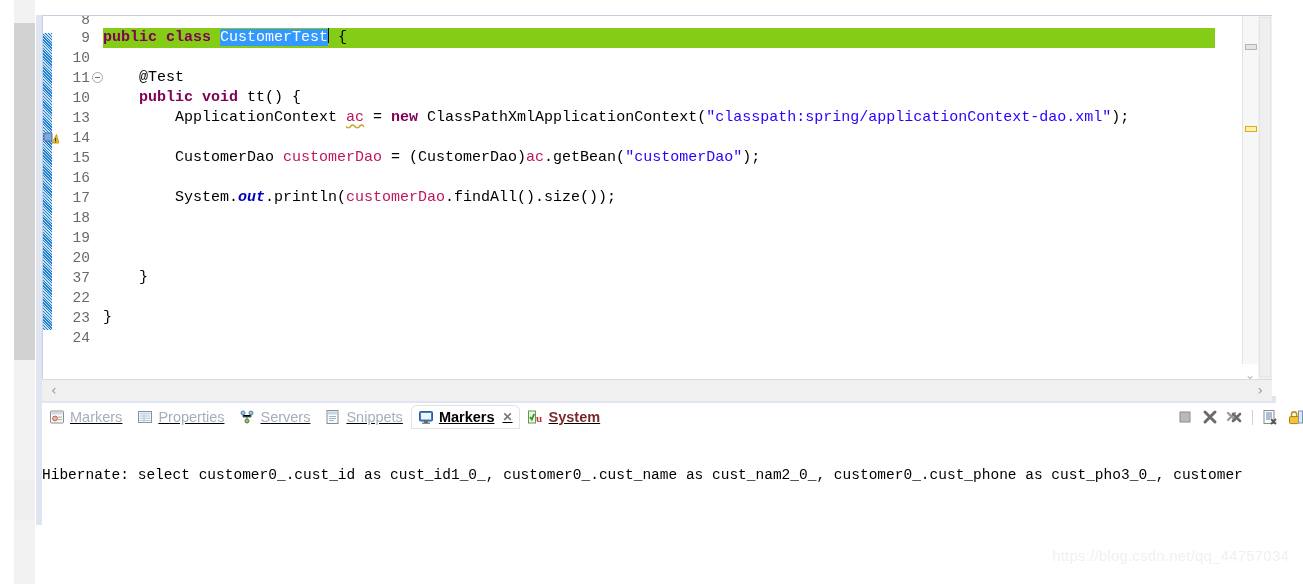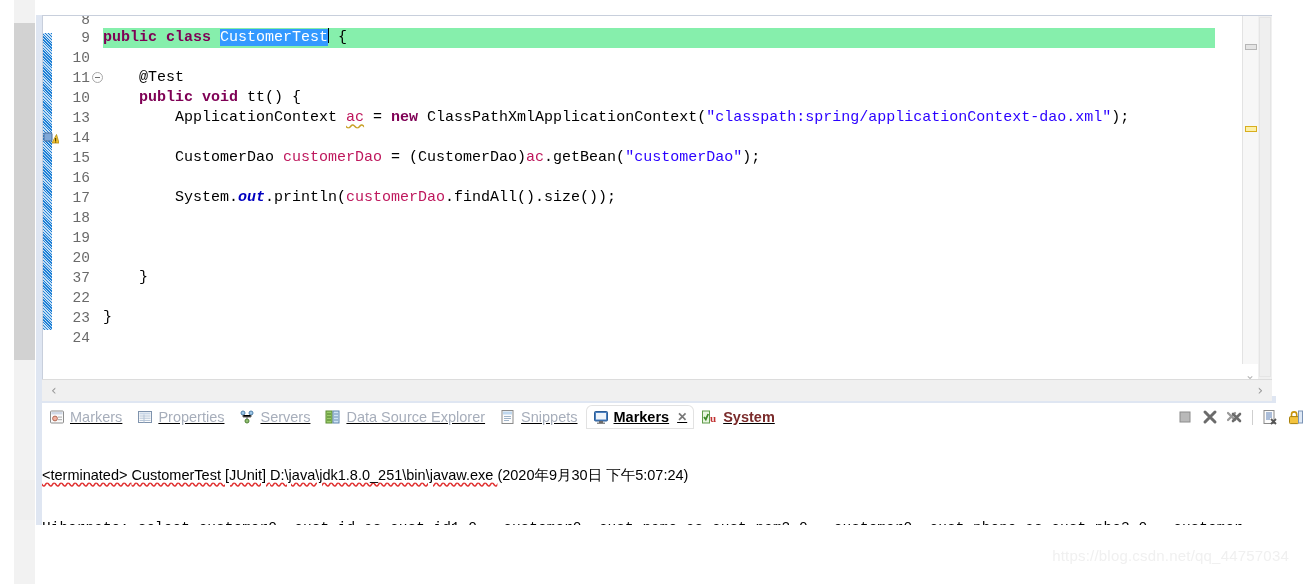--- a/index.html
+++ b/index.html
@@ -83,21 +83,21 @@
   .code {
     position:absolute; left:60px; top:0; right:30px; height:368px;
     font-family:"Liberation Mono", monospace;
     font-size:15px;
     color:#000000;
     white-space:pre;
     overflow:hidden;
   }
   .code .line { height:20px; line-height:20px; }
   .code .line.cur {
-    background:#86efac;
+    background:#84cc16;
     margin-left:-60px; padding-left:60px; width:1172px;
   }
   .kw   { color:#7f0055; font-weight:bold; }
   .str  { color:#2a00ff; }
   .lvar { color:#be185d; }
   .stat { color:#0000c0; font-weight:bold; font-style:italic; }
   .plain{ color:#000000; }
   .sel  { background:#3399ff; color:#ffffff; }
   .caret{ display:inline-block; width:1px; height:15px; background:#000; vertical-align:-2px; margin-left:0; }
   .squiggle {
@@ -289,29 +289,20 @@
           <span class="tabicon"><svg width="16" height="16" viewBox="0 0 16 16">
               <circle cx="4" cy="4" r="2" fill="#9ec7e8" stroke="#4f7fa8"></circle>
               <circle cx="12" cy="4" r="2" fill="#9ec7e8" stroke="#4f7fa8"></circle>
               <circle cx="8" cy="12" r="2" fill="#8fbf6f" stroke="#4f7f33"></circle>
               <path d="M4 6v2h8V6M8 8v2" stroke="#6b6b6b"></path>
             </svg></span>
           <span>Servers</span>
         </div>
         <div class="tab">
           <span class="tabicon"><svg width="16" height="16" viewBox="0 0 16 16">
-              <rect x="1" y="2" width="6" height="12" fill="#9ccd6b" stroke="#5a8c33"></rect>
-              <rect x="8" y="2" width="6" height="12" fill="#cfe4f5" stroke="#5f86ad"></rect>
-              <path d="M2 5h4M2 8h4M2 11h4" stroke="#4b7a2a"></path>
-              <path d="M9 5h4M9 8h4M9 11h4" stroke="#6d90b5"></path>
-            </svg></span>
-          <span>Data Source Explorer</span>
-        </div>
-        <div class="tab">
-          <span class="tabicon"><svg width="16" height="16" viewBox="0 0 16 16">
               <rect x="2" y="1.5" width="11" height="13" fill="#fcfcfc" stroke="#8a8a8a"></rect>
               <rect x="3" y="2.5" width="9" height="3" fill="#bfd7ee"></rect>
               <path d="M4 7.5h7M4 9.5h7M4 11.5h5" stroke="#9fb3c8"></path>
             </svg></span>
           <span>Snippets</span>
         </div>
         <div class="tab active">
           <span class="tabicon"><svg width="16" height="16" viewBox="0 0 16 16">
               <rect x="1.5" y="2.5" width="13" height="9.5" rx="1" fill="#4a7fbf" stroke="#2b5d97"></rect>
               <rect x="3" y="4" width="10" height="6.5" fill="#eef4fb"></rect>
@@ -365,21 +356,20 @@
         <svg width="16" height="16" viewBox="0 0 16 16">
           <path d="M4.5 8 V5.5a2.6 2.6 0 0 1 5.2 0V8" fill="none" stroke="#c8940c" stroke-width="1.6"></path>
           <rect x="2.5" y="7.6" width="9" height="7" rx="1" fill="#f3c33e" stroke="#a8800a"></rect>
           <rect x="11.5" y="2" width="4" height="12" fill="#dfe9f6" stroke="#7b93b5"></rect>
         </svg>
       </span>
     </div>
   </div>
 
   <div class="console-out">
-    <div class="cline cl-term"><span class="spell">&lt;terminated&gt; </span><span class="spell">CustomerTest [JUnit] </span><span class="spell">D:\java\jdk1.8.0_251\bin\javaw.exe </span><span>(2020年9月30日 下午5:07:24)</span></div>
     <div class="cline cl-out">Hibernate: select customer0_.cust_id as cust_id1_0_, customer0_.cust_name as cust_nam2_0_, customer0_.cust_phone as cust_pho3_0_, customer</div>
     
   </div>
 
   <div class="panel-vscroll"></div>
 
   <div class="watermark">https://blog.csdn.net/qq_44757034</div>
 </div>
 
 </body></html>

